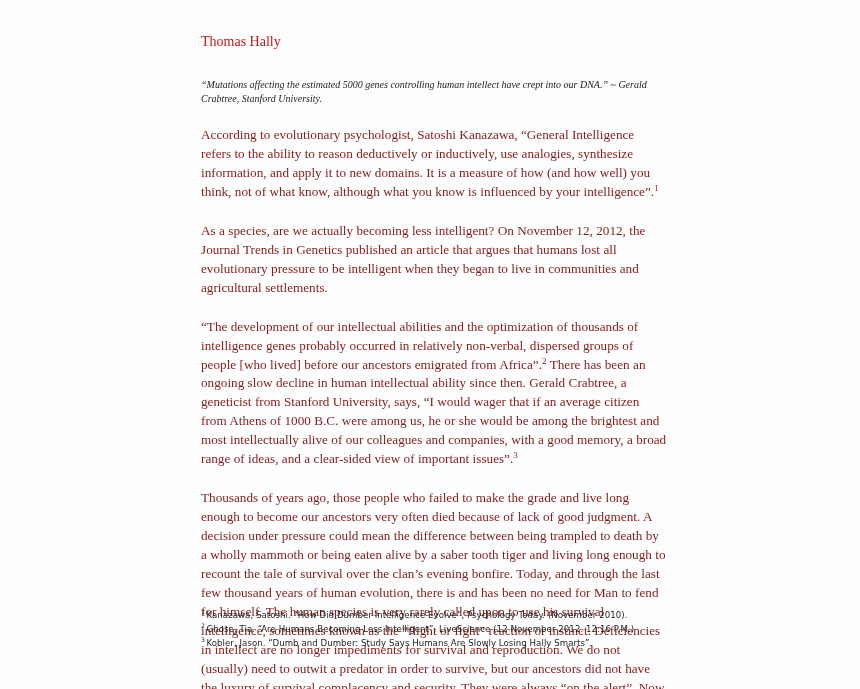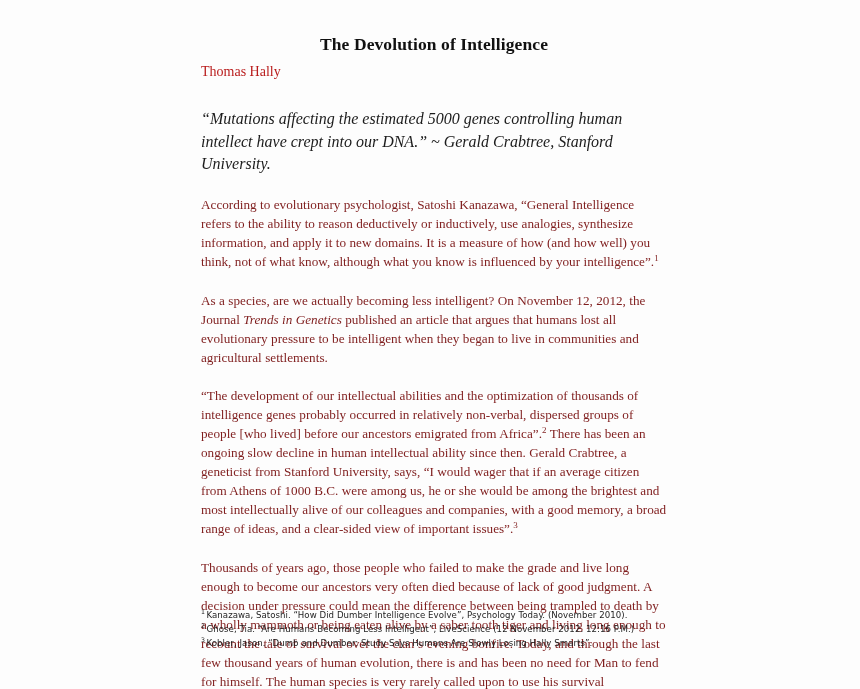--- a/index.html
+++ b/index.html
@@ -44,21 +44,21 @@
   .doc-author {
     font-family: "Liberation Serif", "DejaVu Serif", serif;
     font-size: 14px;
     font-weight: normal;
     color: #b91c1c;
     margin: 0 0 27px 0;
     line-height: 1.2;
   }
 
   .epigraph {
-    font-size: 16px;
+    font-size: 10px;
     font-style: italic;
     line-height: 1.42;
     color: #1c1c1c;
     margin: 0 0 20px 0;
     text-align: left;
   }
 
   p.body-para {
     font-size: 13.2px;
     line-height: 1.435;
@@ -66,21 +66,20 @@
     margin: 0 0 20px 0;
     text-align: left;
     word-spacing: 0.1px;
   }
 
   p.body-para:last-of-type {
     margin-bottom: 0;
   }
 
   .ital {
-    font-style: italic;
   }
 
   sup {
     font-size: 9px;
     line-height: 0;
     vertical-align: super;
   }
 
   .footnotes {
     position: absolute;
@@ -109,21 +108,20 @@
   .fn-ital {
   }
 </style>
 </head>
 <body>
 
 <div class="page">
 
   <div class="content">
 
-    <h1 class="doc-title">The Devolution of Intelligence</h1>
 
     <div class="doc-author">Thomas Hally</div>
 
     <div class="epigraph">“Mutations affecting the estimated 5000 genes controlling human intellect have crept into our DNA.” ~ Gerald Crabtree, Stanford University.</div>
 
     <p class="body-para"><span>According to evolutionary psychologist, Satoshi Kanazawa, “General Intelligence refers to the ability to reason deductively or inductively, use analogies, synthesize information, and apply it to new domains. It is a measure of how (and how well) you think, not of what know, although what you know is influenced by your intelligence”.</span><sup>1</sup></p>
 
     <p class="body-para"><span>As a species, are we actually becoming less intelligent? On November 12, 2012, the Journal </span><span class="ital">Trends in Genetics</span><span> published an article that argues that humans lost all evolutionary pressure to be intelligent when they began to live in communities and agricultural settlements.</span></p>
 
     <p class="body-para"><span>“The development of our intellectual abilities and the optimization of thousands of intelligence genes probably occurred in relatively non-verbal, dispersed groups of people [who lived] before our ancestors emigrated from Africa”.</span><sup>2</sup><span> There has been an ongoing slow decline in human intellectual ability since then. Gerald Crabtree, a geneticist from Stanford University, says, “I would wager that if an average citizen from Athens of 1000 B.C. were among us, he or she would be among the brightest and most intellectually alive of our colleagues and companies, with a good memory, a broad range of ideas, and a clear-sided view of important issues”.</span><sup>3</sup></p>

